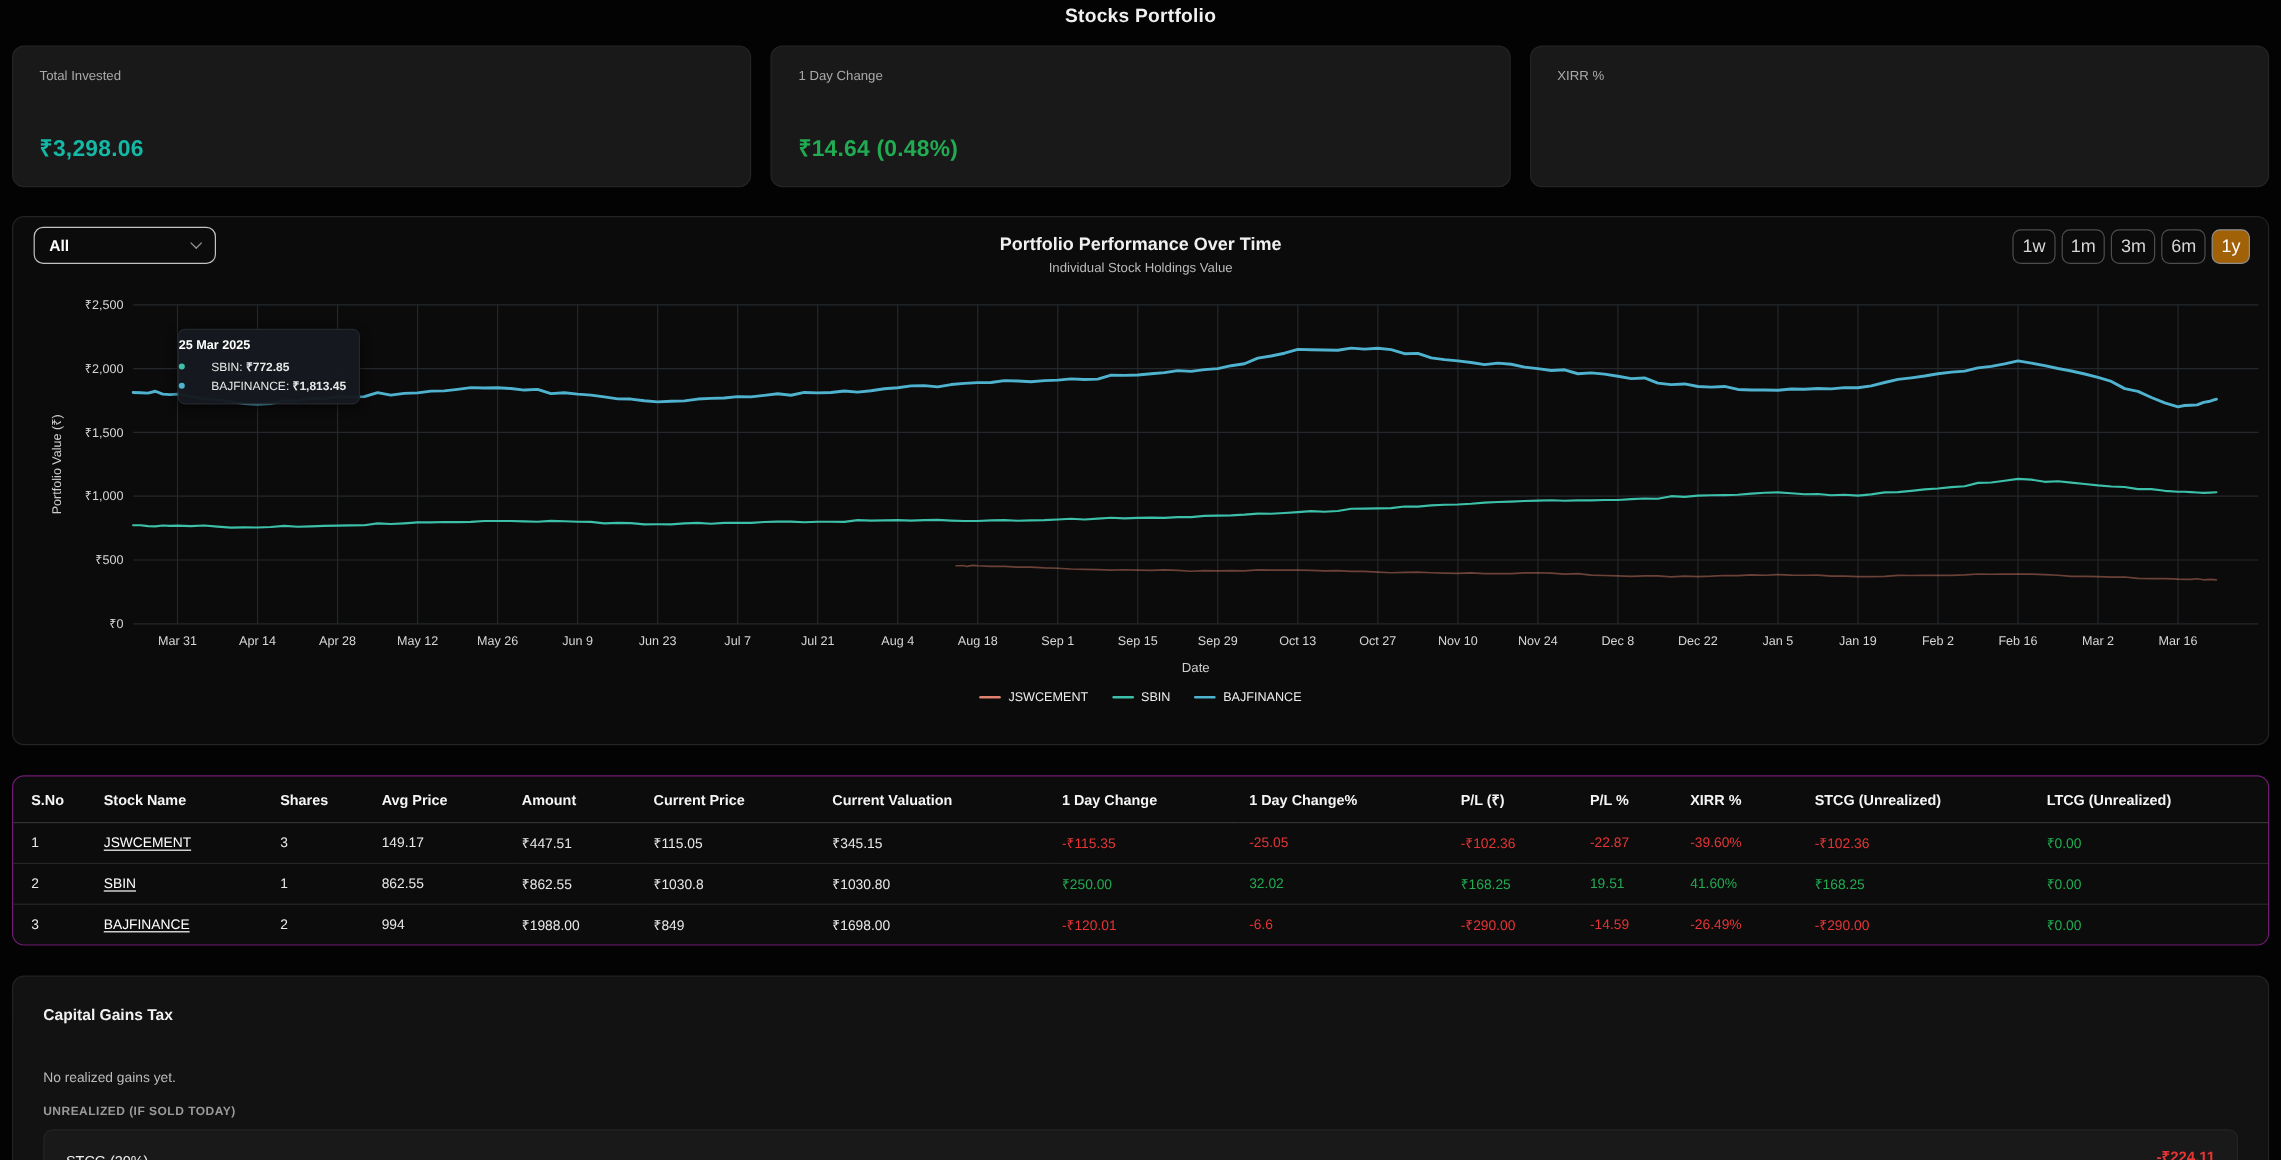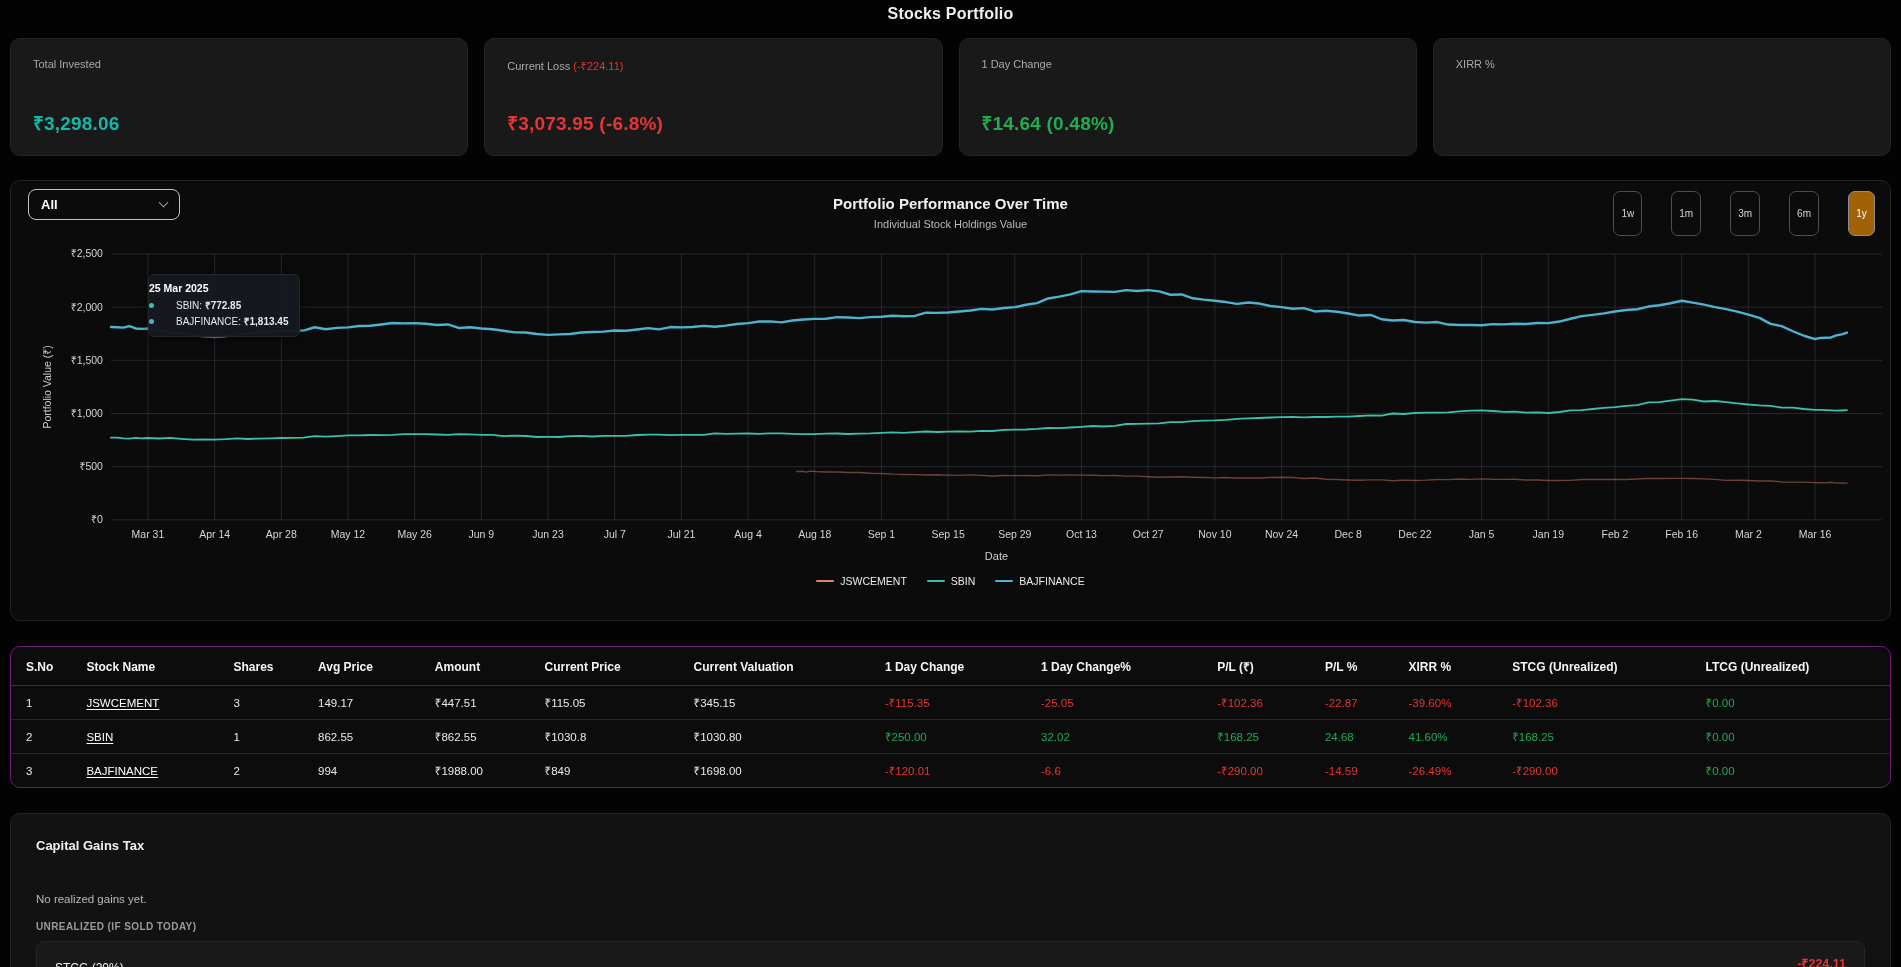--- a/index.html
+++ b/index.html
@@ -24,22 +24,22 @@
   .chart-head { position:relative; height:57px; padding-top:14px; }
   .chart-title { text-align:center; font-size:15px; font-weight:700; }
   .chart-subtitle { text-align:center; font-size:11px; color:#b9b9b9; margin-top:6px; }
   .stock-select { position:absolute; left:17px; top:8px; width:152px; height:31px; border:1px solid #c2c2c2;
                   border-radius:8px; display:flex; align-items:center; justify-content:space-between;
                   padding:0 12px; cursor:pointer; background:#0b0b0b; }
   .stock-select .sel-label { font-size:13px; font-weight:600; color:#fff; }
   .chev { width:7px; height:7px; border-right:1.6px solid #9a9a9a; border-bottom:1.6px solid #9a9a9a;
           transform:rotate(45deg); margin-top:-4px; }
   .ranges { position:absolute; right:15px; top:10px; display:flex; gap:5px; }
-  .rbtn { font-family:inherit; font-size:10px; color:#d6d6d6; background:transparent; border:1px solid #4d4d4d;
-          border-radius:7px; padding:16px 7px; min-width:27px; cursor:pointer;margin-left:24px; }
+  .rbtn { font-family:inherit; font-size:15px; color:#d6d6d6; background:transparent; border:1px solid #4d4d4d;
+          border-radius:7px; padding:5px 7px; min-width:27px; cursor:pointer; }
   .rbtn.active { background:#a16207; border-color:#8f8f8f; color:#fff; }
 
   .chart-body { position:relative; }
   .chart-body svg { display:block; width:100%; height:auto; }
   .tooltip { position:absolute; left:137px; top:36px; background:rgba(22,25,31,.97); border:1px solid #24272d;
              border-radius:6px; padding:7px 11px 8px 0; box-shadow:0 2px 8px rgba(0,0,0,.6); }
   .tooltip-date { font-size:10.5px; font-weight:700; color:#fff; margin-bottom:4px; white-space:nowrap; }
   .tooltip-row { font-size:10px; color:#e8e8e8; display:flex; align-items:center; gap:22px; margin-top:2px; white-space:nowrap; }
   .tooltip-row .dot { width:5px; height:5px; border-radius:50%; flex:0 0 auto; }
   .tooltip-row b { font-weight:700; }
@@ -76,27 +76,20 @@
 <body>
 
 <div class="page">
 
   <div class="page-title">Stocks Portfolio</div>
 
   <div class="cards">
     <div class="card">
       <div class="card-label">Total Invested</div>
       <div class="card-value white">₹3,298.06</div>
-    </div>
-    <div class="card">
-      <div class="card-label">
-        <span>Current Loss</span>
-        <span class="note">(-₹224.11)</span>
-      </div>
-      <div class="card-value red">₹3,073.95 (-6.8%)</div>
     </div>
     <div class="card">
       <div class="card-label">1 Day Change</div>
       <div class="card-value green">₹14.64 (0.48%)</div>
     </div>
     <div class="card">
       <div class="card-label">XIRR %</div>
     </div>
   </div>
 
@@ -275,21 +268,21 @@
             <td>2</td>
             <td><a class="stock-link">SBIN</a></td>
             <td>1</td>
             <td>862.55</td>
             <td>₹862.55</td>
             <td>₹1030.8</td>
             <td>₹1030.80</td>
             <td class="green">₹250.00</td>
             <td class="green">32.02</td>
             <td class="green">₹168.25</td>
-            <td class="green">24.68</td>
+            <td class="green">19.51</td>
             <td class="green">41.60%</td>
             <td class="green">₹168.25</td>
             <td class="green">₹0.00</td>
           </tr>
           <tr>
             <td>3</td>
             <td><a class="stock-link">BAJFINANCE</a></td>
             <td>2</td>
             <td>994</td>
             <td>₹1988.00</td>

